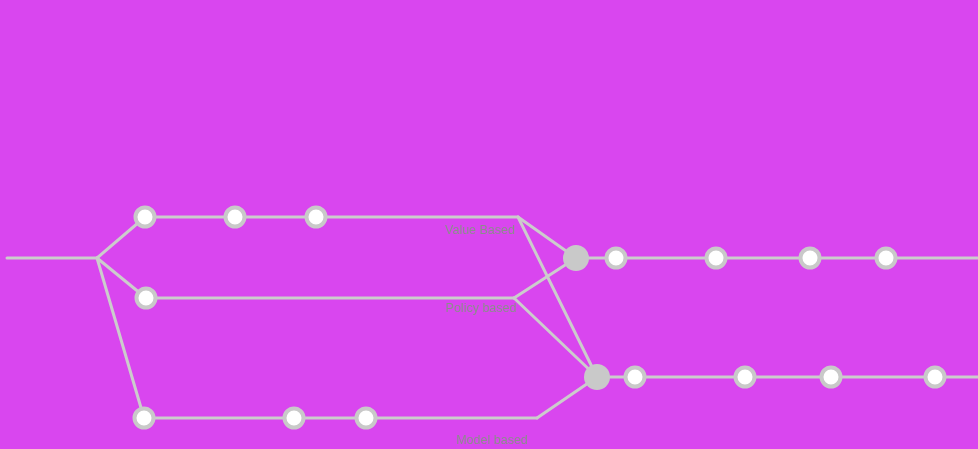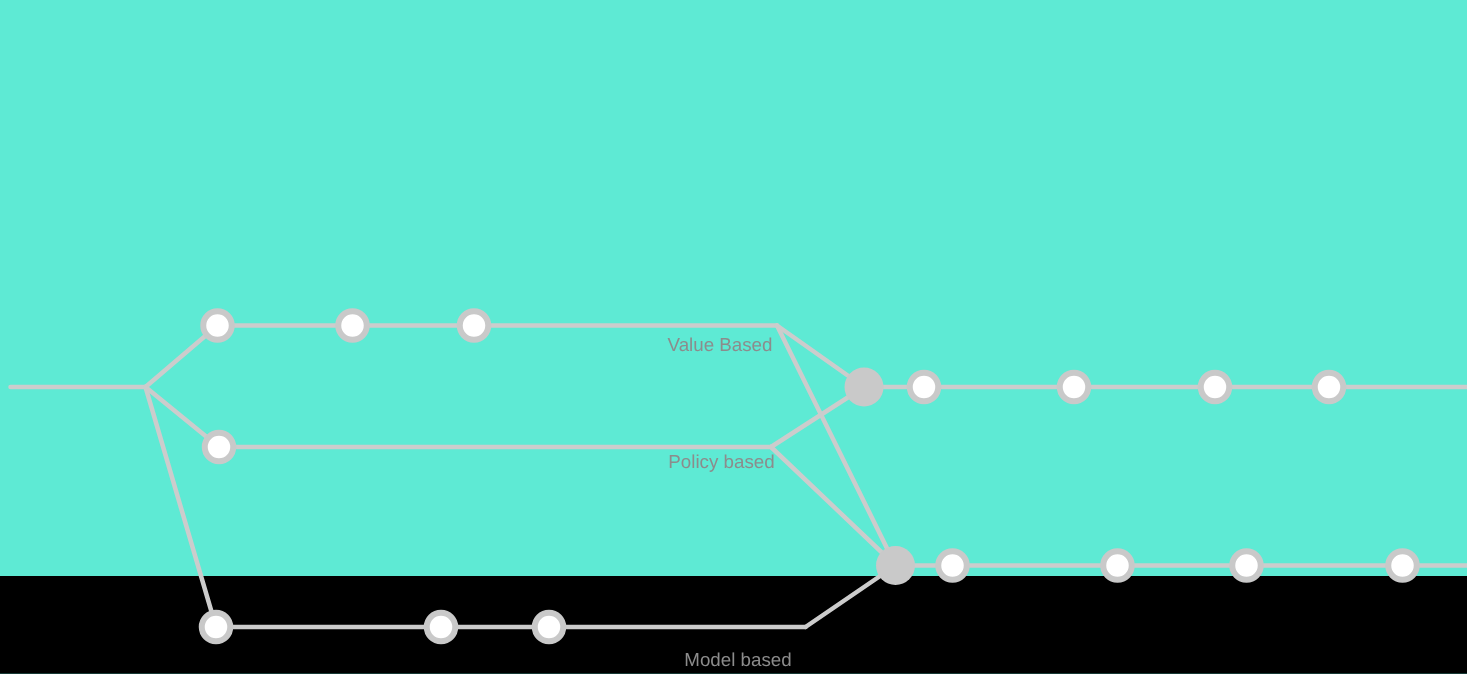--- a/index.html
+++ b/index.html
@@ -7,22 +7,22 @@
     padding: 0;
     background: #000000;
     width: 978px;
     height: 449px;
     overflow: hidden;
     font-family: "Liberation Sans", sans-serif;
   }
   .stage {
     position: relative;
     width: 978px;
-    height: 384px;
-    background: #5eead4;
+    height: 449px;
+    background: #d946ef;
   }
   svg text {
     font-family: "Liberation Sans", sans-serif;
     font-size: 12.5px;
   }
 </style>
 </head>
 <body>
 
 <div class="stage">

